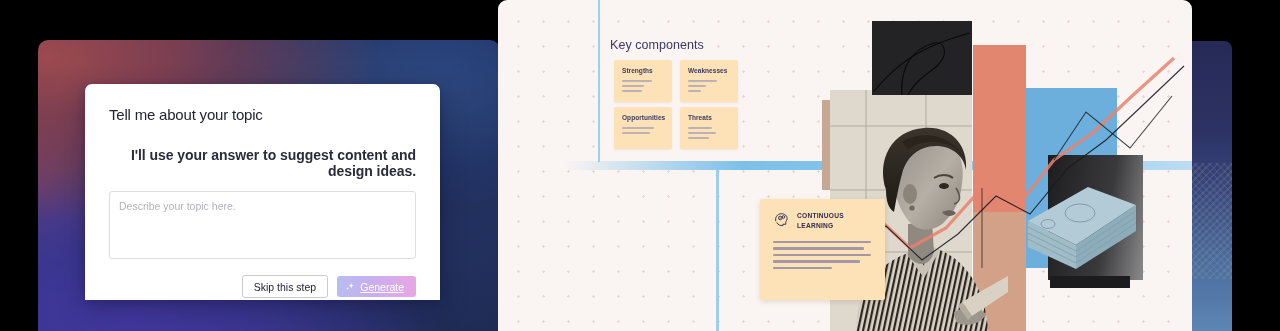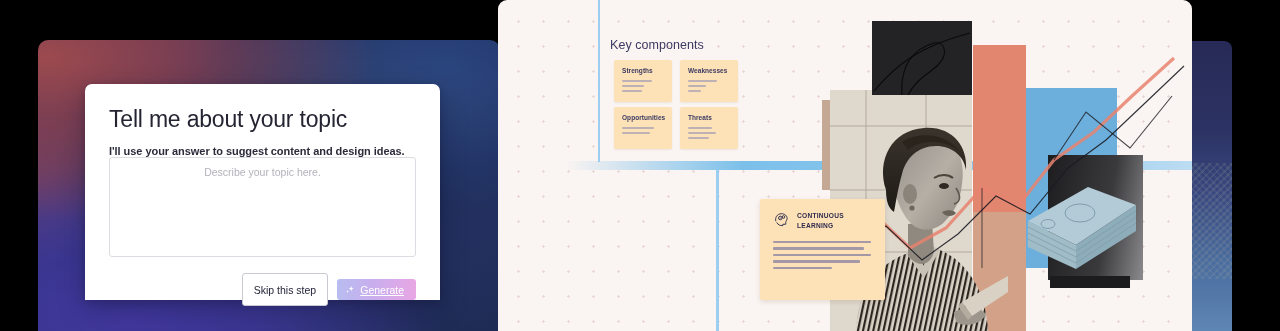--- a/index.html
+++ b/index.html
@@ -24,33 +24,33 @@
       radial-gradient(60% 40% at 75% 18%, rgba(255,255,255,.05) 0%, rgba(255,255,255,0) 70%),
       radial-gradient(40% 35% at 45% 55%, rgba(90,70,170,.25) 0%, rgba(90,70,170,0) 72%);
   }
 
   .dialog{
     position:absolute; left:85px; top:84px; width:355px; height:216px;
     background:#fff; border-radius:7px 7px 0 0;
     box-shadow:0 10px 28px rgba(10,12,35,.30), 0 2px 8px rgba(10,12,35,.18);
     padding:22px 24px 0 24px;
   }
-  .dlg-title{ font-size:23px; font-weight:400; color:#242433; letter-spacing:-.2px; }
-  .dlg-sub{ font-size:11px; font-weight:700; color:#2b2b3a; margin-top:12px; letter-spacing:-.05px; }
+  .dlg-title{ font-size:15px; font-weight:400; color:#242433; letter-spacing:-.2px; }
+  .dlg-sub{ font-size:14px; font-weight:700; color:#2b2b3a; margin-top:24px; letter-spacing:-.05px;text-align:right; }
   .dlg-textarea{
-    width:307px; height:100px;
+    margin-top:12px; width:307px; height:68px;
     border:1px solid #dcdce2; border-radius:3px; background:#fff;
     padding:8px 9px; font-size:10.5px; color:#b2b2bb; font-family:inherit;
-    resize:none; outline:none;text-align:center;
+    resize:none; outline:none;
   }
   .dlg-textarea::placeholder{ color:#b2b2bb; }
   .dlg-actions{ display:flex; justify-content:flex-end; align-items:center; gap:9px; margin-top:12px; }
   .btn-skip{
     background:#fff; border:1px solid #c9c9d2; border-radius:3px;
-    height:33px; padding:4px 11px; font-size:10.5px; color:#24243a;
+    height:23px; padding:4px 11px; font-size:10.5px; color:#24243a;
     font-family:inherit; cursor:pointer; white-space:nowrap;
   }
   .btn-gen{
     height:21px; padding:0 12px 0 8px; border:none; border-radius:3px;
     background:linear-gradient(92deg,#b7bdf0 0%,#c9aeee 45%,#e9a6e4 100%);
     color:#fff; font-size:10.5px; font-family:inherit; cursor:pointer;
     display:flex; align-items:center; gap:5px; white-space:nowrap;text-decoration:underline;
   }
   .spark{ width:10px; height:10px; display:block; }
 

